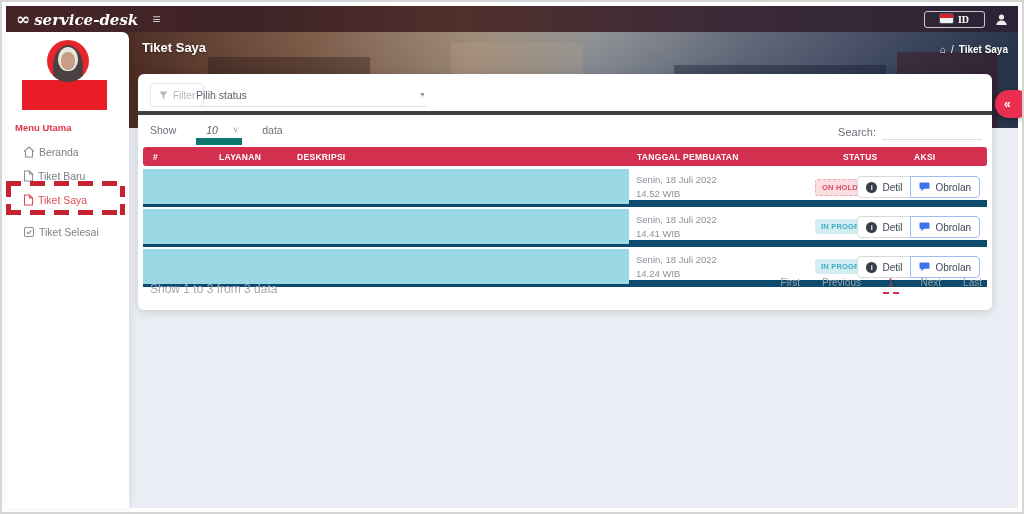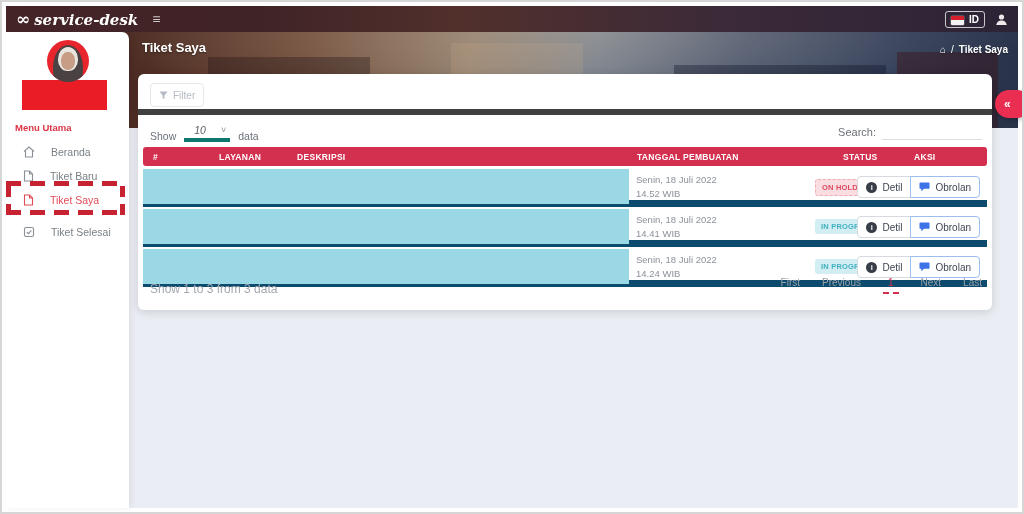--- a/index.html
+++ b/index.html
@@ -19,22 +19,22 @@
   .banner .b4 { left:88%; top:38%; width:10%; height:65%; background:rgba(60,20,25,.45); }
 
   .navbar { position:absolute; left:4px; top:4px; right:4px; height:26px; z-index:30;
     background:linear-gradient(90deg,#452427 0%,#3f2326 25%,#51302c 45%,#3c2a38 70%,#2c2336 100%);
     display:flex; align-items:center; padding:0 10px; }
   .logo { display:flex; align-items:baseline; gap:4px; color:#fff;
     font-family:"DejaVu Serif",serif; font-style:italic; font-weight:bold; font-size:15px; }
   .logo .mark { font-size:17px; font-style:normal; }
   .hamburger { color:#cfc6c8; font-size:14px; margin-left:14px; line-height:1; cursor:pointer; }
   .nav-right { margin-left:auto; display:flex; align-items:center; gap:10px; }
-  .lang-btn { display:flex; align-items:flex-end; gap:5px; border:1px solid rgba(255,255,255,.75);
-    border-radius:3px; padding:2px 5px; color:#fff; font-size:10px; font-weight:bold; cursor:pointer; }
+  .lang-btn { display:flex; align-items:flex-start; gap:5px; border:1px solid rgba(255,255,255,.75);
+    border-radius:3px; padding:2px 15px; color:#fff; font-size:10px; font-weight:bold; cursor:pointer;font-family:Liberation Serif, serif; }
   .flag { width:13px; height:9px; border-radius:1px; overflow:hidden; display:inline-block;
     background:linear-gradient(#d5202c 0 50%, #f2f2f2 50% 100%); box-shadow:0 0 0 .5px rgba(255,255,255,.4); }
   .user-btn { cursor:pointer; display:flex; align-items:center; }
 
   
   .page-title { position:absolute; left:140px; top:38px; z-index:5; color:#fff;
     font-size:13px; font-weight:bold; text-shadow:0 1px 2px rgba(0,0,0,.4); }
   .breadcrumb { position:absolute; right:14px; top:42px; z-index:5; color:#fff; font-size:10px;
     display:flex; align-items:center; gap:5px; text-shadow:0 1px 2px rgba(0,0,0,.4); }
   .breadcrumb .crumb-current { font-weight:bold; }
@@ -47,21 +47,21 @@
   .avatar .shawl { position:absolute; left:6px; right:6px; top:5px; bottom:-8px;
     background:#4a4142; border-radius:50% 50% 42% 42%; }
   .avatar .hijab { position:absolute; left:11px; right:11px; top:7px; height:24px;
     background:#e9e5df; border-radius:50% 50% 46% 46%; }
   .avatar .face { position:absolute; left:14px; right:14px; top:12px; height:18px;
     background:#c79d85; border-radius:46%; }
   .name-redaction { position:absolute; left:16px; top:48px; width:85px; height:30px;
     background:#ea1c25; z-index:2; }
   .menu-header { position:absolute; left:9px; top:90px; color:#dc3545; font-size:9.5px; font-weight:bold; }
   .menu-item { position:absolute; left:0; width:123px; height:20px; display:flex; align-items:center;
-    gap:16px; padding-left:17px; color:#7a8086; font-size:10.5px; cursor:pointer; }
+    gap:4px; padding-left:17px; color:#7a8086; font-size:10.5px; cursor:pointer; }
   .menu-item svg { flex:0 0 auto; }
   .mi-0 { top:110px; } .mi-1 { top:134px; } .mi-2 { top:158px; } .mi-3 { top:190px; }
   .menu-item.active { color:#e04b57; }
 
   .annotation-box { position:absolute; left:0px; top:149px; width:119px; height:34px; z-index:40;
     pointer-events:none;
     background:
       repeating-linear-gradient(90deg,#c62232 0 15px,transparent 15px 24px) top/100% 5px no-repeat,
       repeating-linear-gradient(90deg,#c62232 0 15px,transparent 15px 24px) bottom/100% 5px no-repeat,
       repeating-linear-gradient(0deg,#c62232 0 11px,transparent 11px 18px) left/5px 100% no-repeat,
@@ -69,37 +69,37 @@
 
   
   .main-bg { position:absolute; left:127px; top:126px; right:4px; bottom:4px;
     background:#eaedf3; z-index:2; }
 
   
   .card { position:absolute; left:136px; top:72px; width:854px; height:236px; z-index:10;
     background:#fff; border-radius:6px; box-shadow:0 2px 10px rgba(0,0,0,.14); }
 
   .filter-section { position:absolute; left:0; top:0; right:0; height:41px;
-    border-bottom:6px solid #404040; }
+    border-bottom:4px solid #404040; }
   .filter-chip { position:absolute; left:12px; top:9px; height:24px; padding:0 8px;
     border:1px solid #e4e7eb; border-radius:4px; display:flex; align-items:center; gap:5px;
     color:#b4bac2; font-size:10px; }
   .status-select { position:absolute; left:58px; top:9px; width:230px; height:24px;
     border-bottom:1px solid #d9dee3; display:flex; align-items:center; cursor:pointer; }
   .status-select .sel-text { color:#5a6069; font-size:10.5px; }
   .status-select .caret { margin-left:auto; color:#8a9097; font-size:7px; }
 
   .collapse-btn { position:absolute; left:993px; top:88px; width:36px; height:28px; z-index:15;
     background:#e92e51; border-radius:14px; color:#fff; font-weight:bold; font-size:12px;
     display:flex; align-items:center; padding-left:9px; cursor:pointer;
     box-shadow:0 2px 5px rgba(0,0,0,.25); }
 
-  .show-row { position:absolute; left:12px; top:50px; display:flex; align-items:flex-end; gap:8px;
+  .show-row { position:absolute; left:12px; top:50px; display:flex; gap:20px;
     color:#6b7179; font-size:10.5px; }
-  .page-size-select { width:46px; border-bottom:4px solid #0f766e; display:flex;
+  .page-size-select { width:46px; border-bottom:7px solid #0f766e; display:flex;
     align-items:center; padding:0 4px 2px 10px; cursor:pointer; color:#5a6069;font-style:italic; }
   .page-size-select .caret { margin-left:auto; font-size:9px; color:#8a9097; }
 
   .search-wrap { position:absolute; right:10px; top:50px; display:flex; align-items:flex-end; gap:6px; }
   .search-label { color:#6b7179; font-size:11px; padding-bottom:2px; }
   .search-input { width:100px; border:none; border-bottom:1px solid #d9dee3; outline:none;
     font-size:10.5px; height:16px; background:transparent; }
 
   .thead { position:absolute; left:5px; right:5px; top:73px; height:19px;
     background:#d2304e; border-radius:3px; color:#fff; font-size:8.5px; font-weight:bold;
@@ -214,20 +214,24 @@
 
   <div class="card">
 
     <div class="filter-section">
       <div class="filter-chip">
         <svg width="9" height="9" viewBox="0 0 10 10" fill="#b4bac2">
           <path d="M0.5 0.5 H9.5 L6 5 V9 L4 7.8 V5 Z"></path>
         </svg>
         <span>Filter</span>
       </div>
+      <div class="status-select">
+        <span class="sel-text">Pilih status</span>
+        <span class="caret">▼</span>
+      </div>
     </div>
 
     <div class="show-row">
       <span>Show</span>
       <span class="page-size-select">
         <span>10</span>
         <span class="caret">˅</span>
       </span>
       <span>data</span>
     </div>

